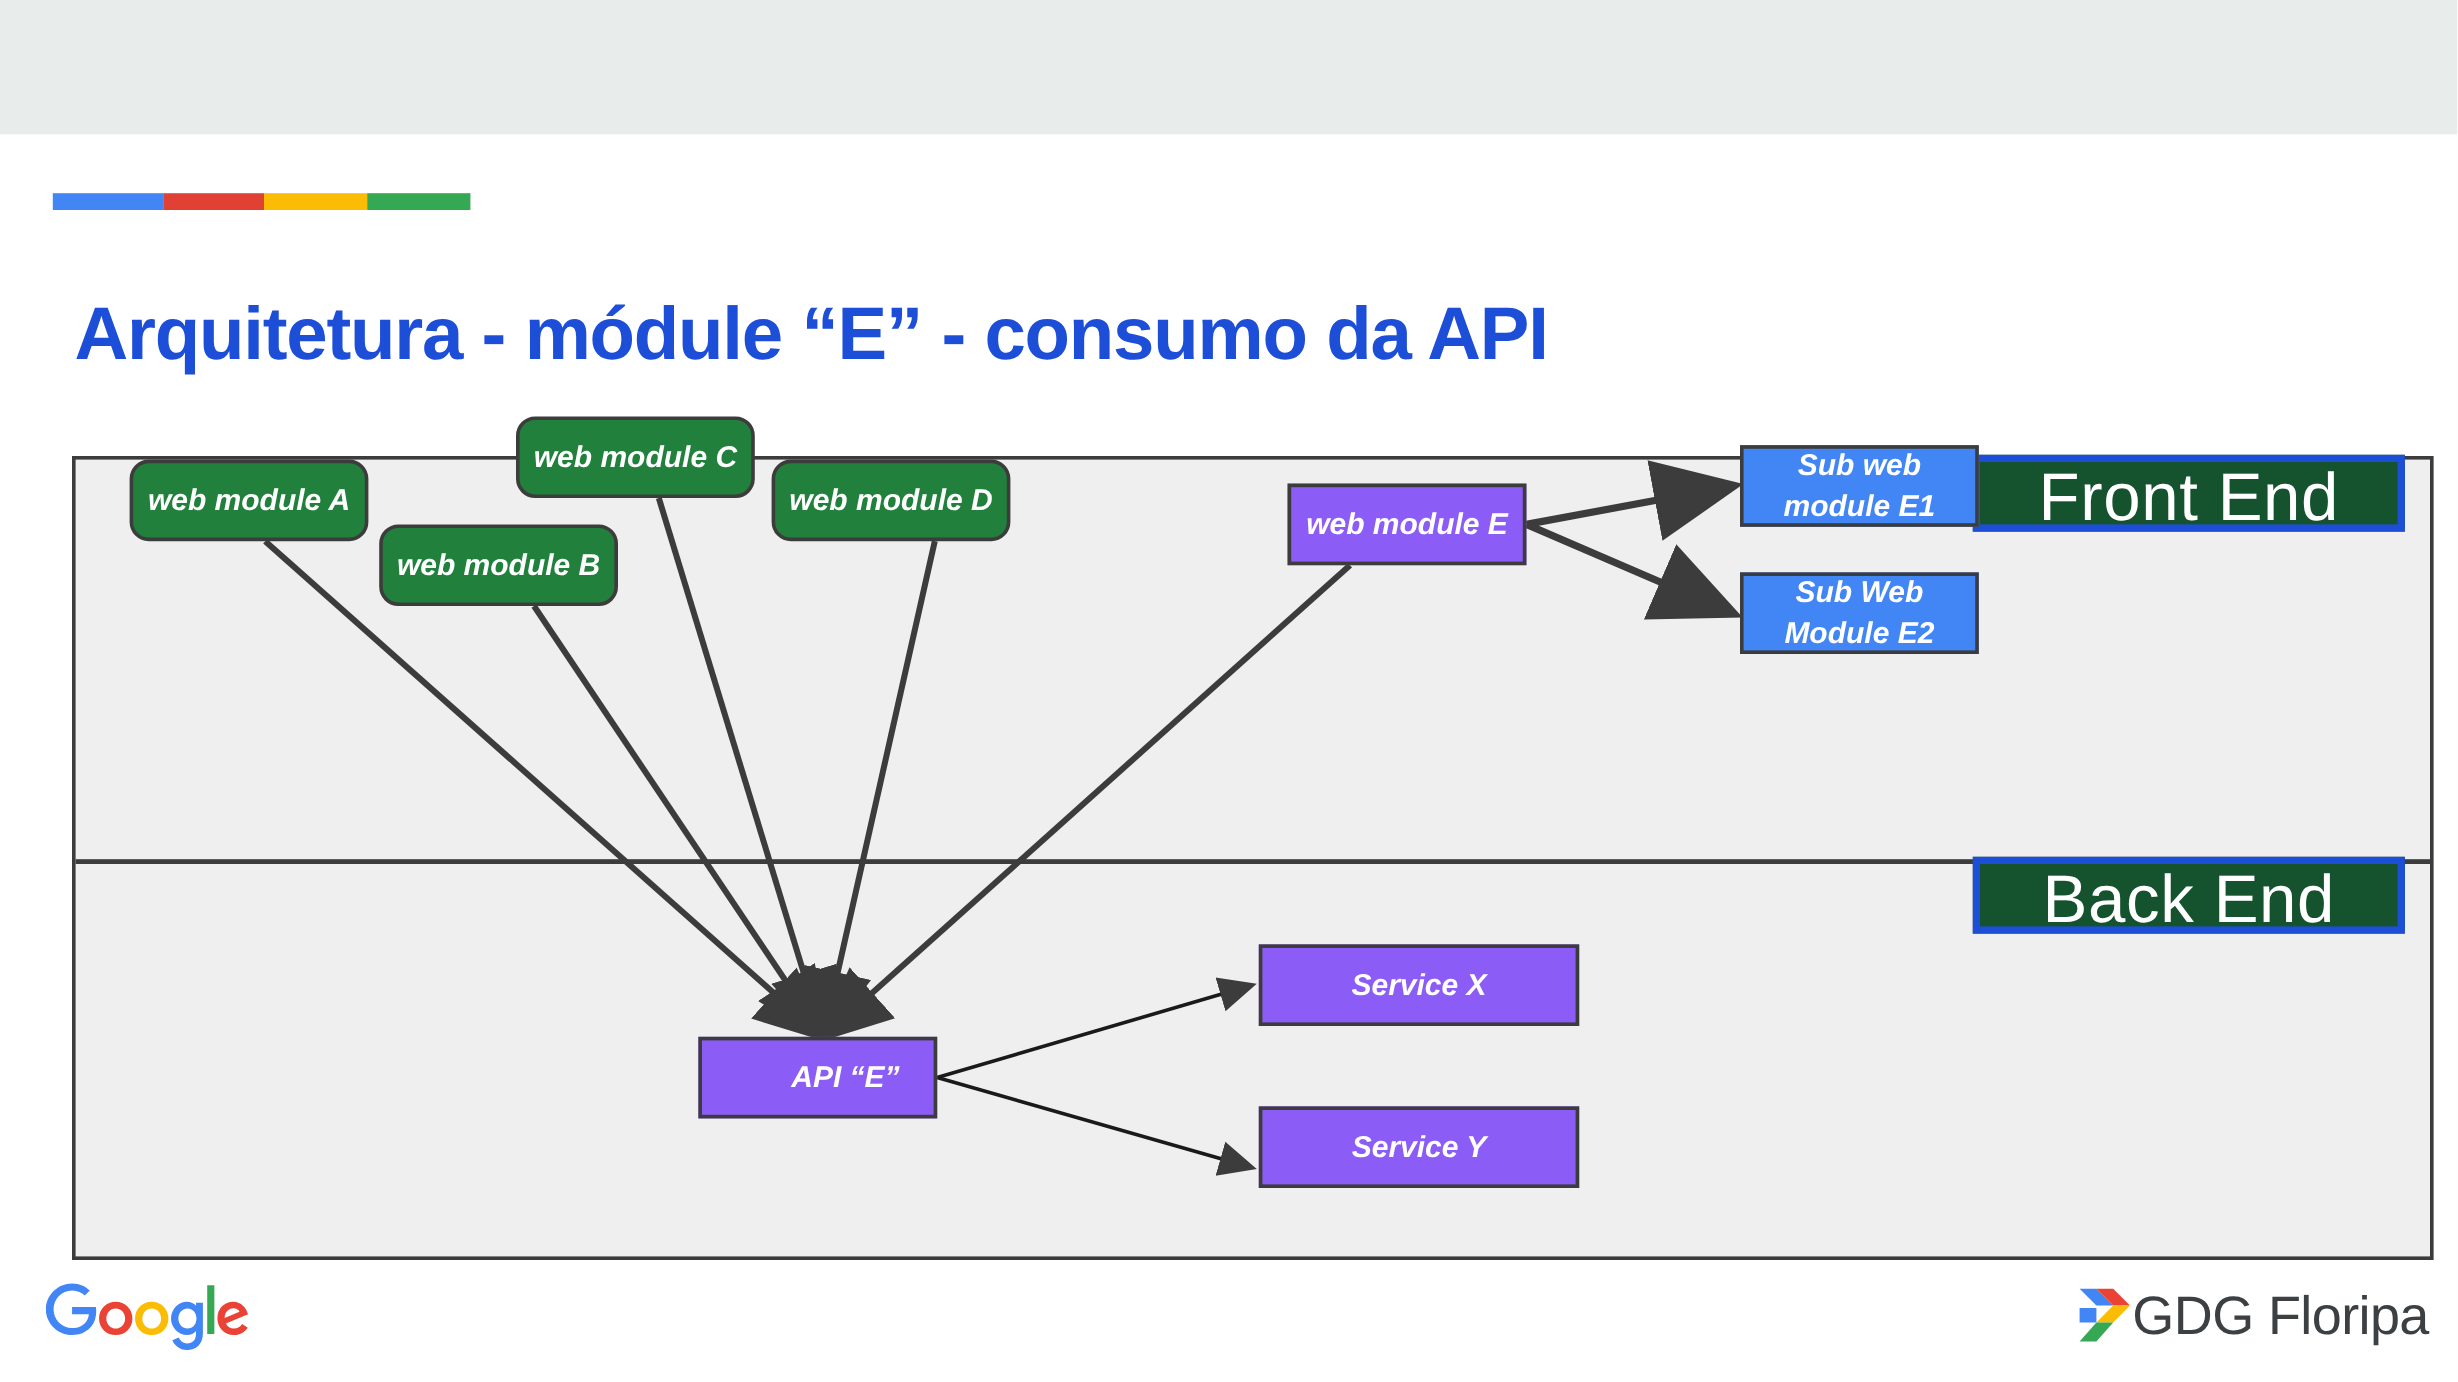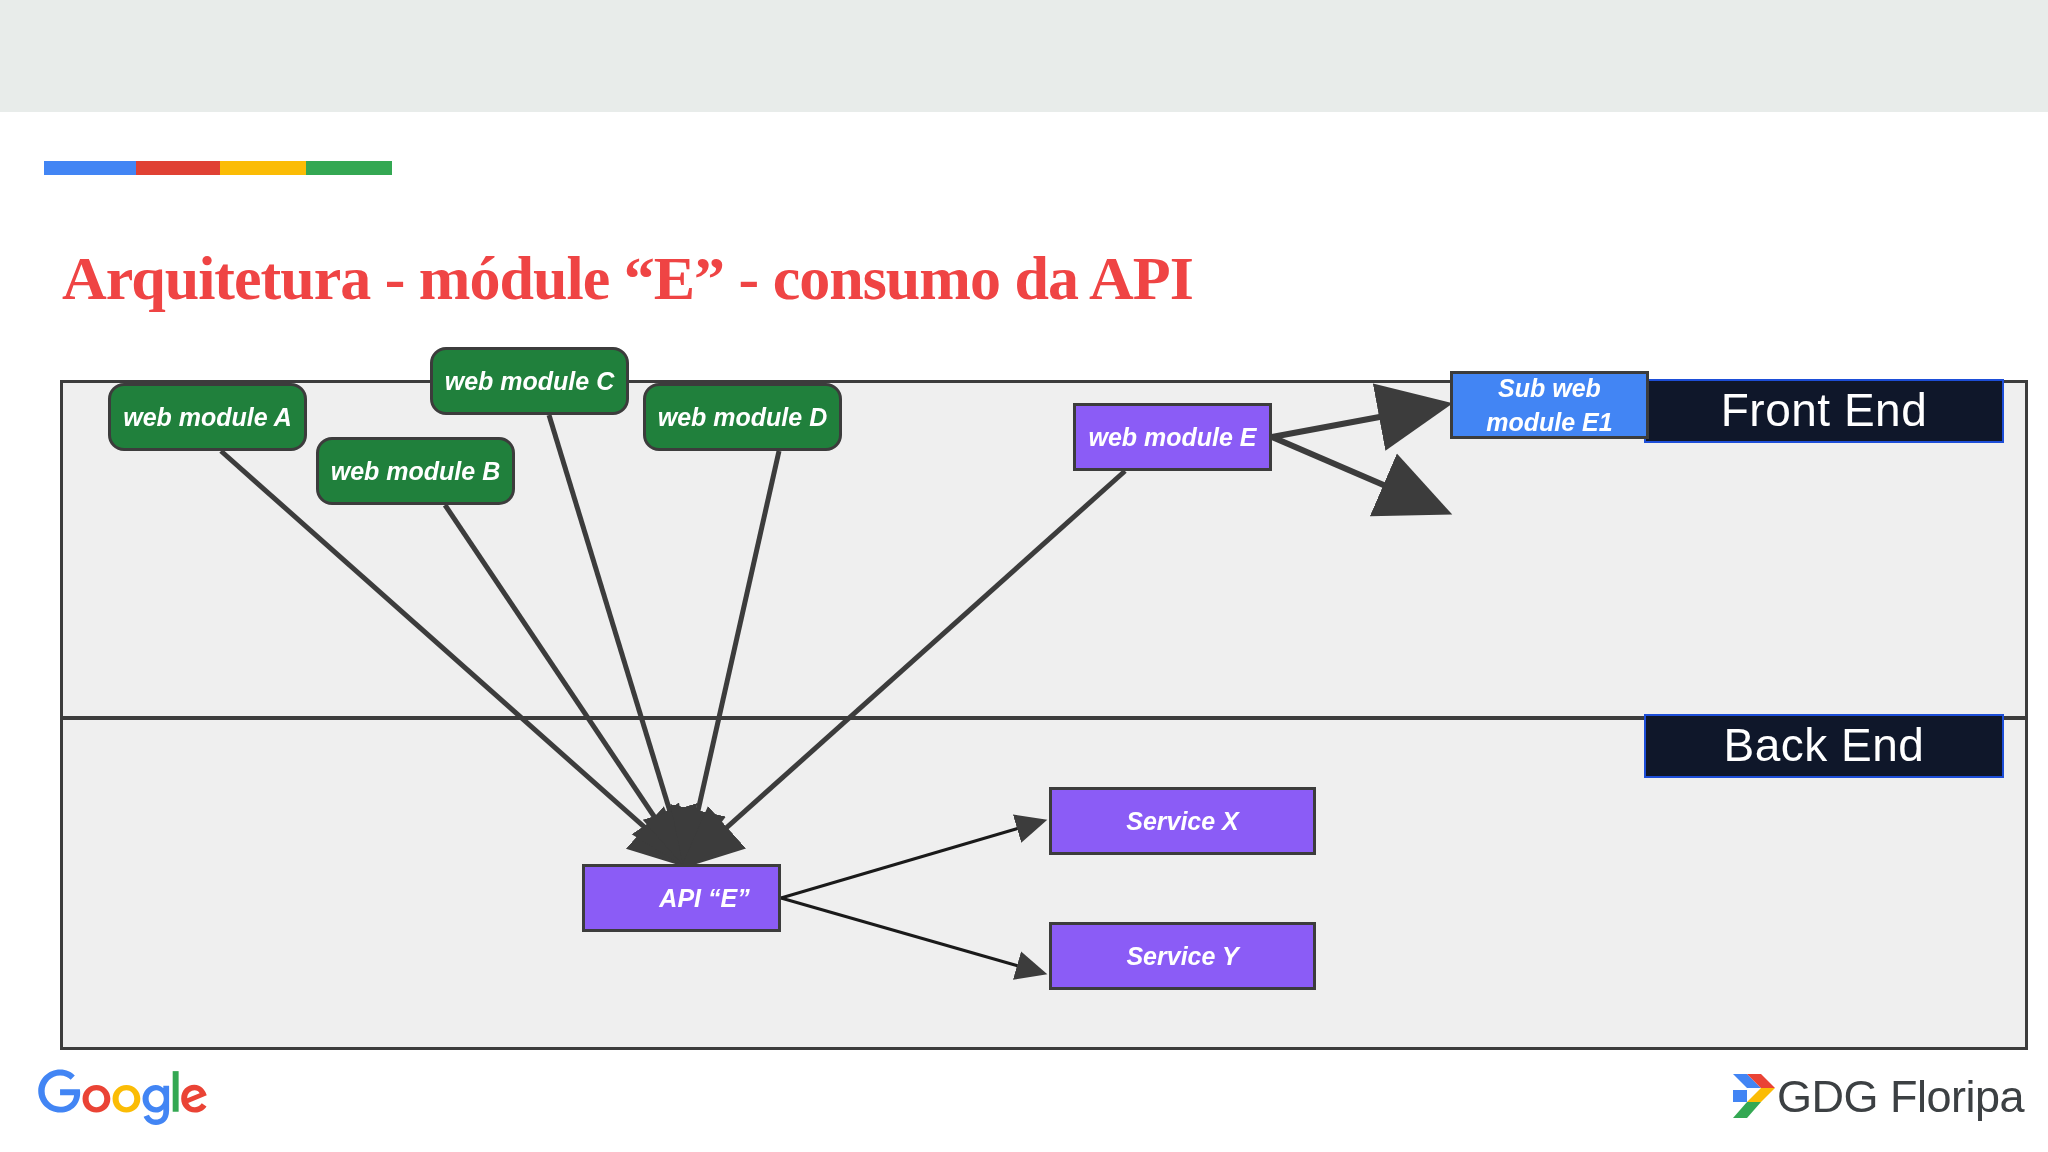--- a/index.html
+++ b/index.html
@@ -44,23 +44,23 @@
   .cr-green  { width: 86px;  background: #34a853; }
 
   
   .page-title {
     position: absolute;
     left: 62px;
     top: 243px;
     font-size: 62px;
     font-weight: 700;
     letter-spacing: -1px;
-    color: #ef4444;
+    color: #1d4ed8;
     white-space: nowrap;
-    font-family: Liberation Serif, serif;
+    font-family: Liberation Sans, sans-serif;
   }
 
   
   .diagram {
     position: absolute;
     left: 60px;
     top: 380px;
     width: 1968px;
     height: 670px;
     background: #efefef;
@@ -72,25 +72,25 @@
     left: 0;
     top: 333px;
     width: 100%;
     height: 0;
     border-top: 4px solid #3c3c3c;
   }
 
   
   .zone-header {
     position: absolute;
-    background: #0f172a;
-    border: 2px solid #1d4ed8;
+    background: #14532d;
+    border: 6px solid #1d4ed8;
     box-sizing: border-box;
     color: #ffffff;
-    font-size: 46px;
+    font-size: 56px;
     font-weight: 400;
     text-align: center;
     line-height: 58px;
     height: 64px;
     letter-spacing: 0.5px;
   }
   .zone-front { left: 1581px; top: -4px;  width: 360px; }
   .zone-back  { left: 1581px; top: 331px; width: 360px; }
 
   
@@ -208,20 +208,21 @@
     <div class="zone-header zone-back">Back End</div>
 
     <div class="node green n-b">web module B</div>
     <div class="node green n-a">web module A</div>
     <div class="node green n-c">web module C</div>
     <div class="node green n-d">web module D</div>
 
     <div class="node blue n-e">web module E</div>
 
     <div class="node lblue n-e1">Sub web module E1</div>
+    <div class="node lblue n-e2">Sub Web Module E2</div>
 
     <div class="node blue n-api">API  “E”</div>
     <div class="node blue n-sx">Service X</div>
     <div class="node blue n-sy">Service Y</div>
 
   </div>
 
   <svg class="google-logo" viewBox="0 0 272 92">
     <path fill="#EA4335" d="M115.75 47.18c0 12.77-9.99 22.18-22.25 22.18s-22.25-9.41-22.25-22.18C71.25 34.32 81.24 25 93.5 25s22.25 9.32 22.25 22.18zm-9.74 0c0-7.98-5.79-13.44-12.51-13.44S80.99 39.2 80.99 47.18c0 7.9 5.79 13.44 12.51 13.44s12.51-5.55 12.51-13.44z"></path>
     <path fill="#FBBC05" d="M163.75 47.18c0 12.77-9.99 22.18-22.25 22.18s-22.25-9.41-22.25-22.18c0-12.85 9.99-22.18 22.25-22.18s22.25 9.32 22.25 22.18zm-9.74 0c0-7.98-5.79-13.44-12.51-13.44s-12.51 5.46-12.51 13.44c0 7.9 5.79 13.44 12.51 13.44s12.51-5.55 12.51-13.44z"></path>

